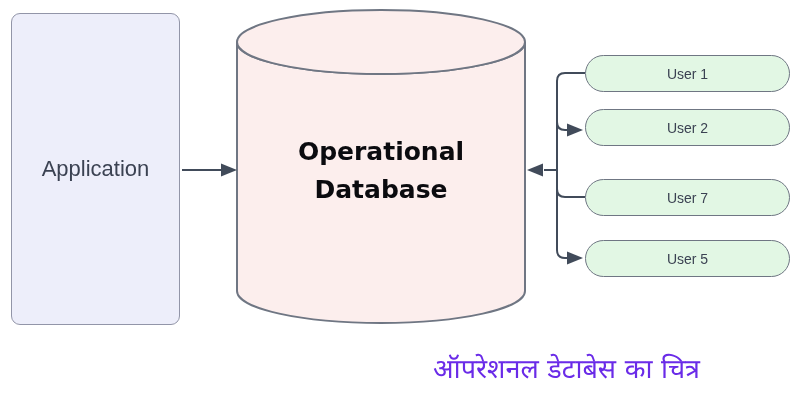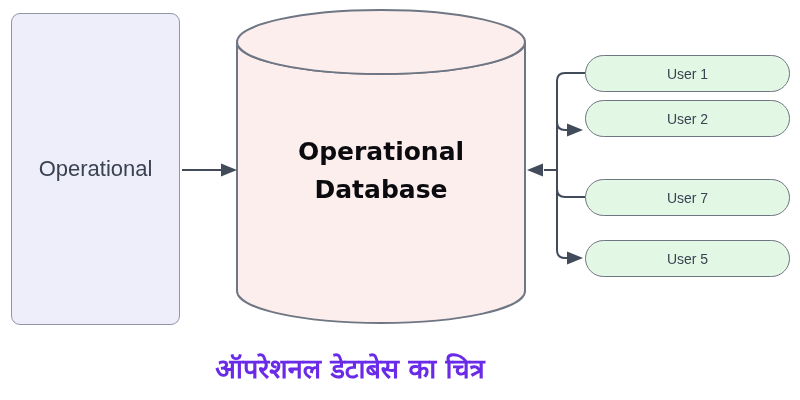--- a/index.html
+++ b/index.html
@@ -84,23 +84,23 @@
     justify-content:center;
   }
   .user-pill .label{
     font-size:14px;
     color:var(--label-text);
   }
   .caption{
     position:absolute;
     left:0;top:349px;
     width:700px;
-    text-align:center;
+    text-align:right;
     font-family:"DejaVu Sans", sans-serif;
-    font-weight:700;
+    font-weight:400;
     font-size:27px;
     color:var(--caption-color);
   }
 </style>
 </head>
 <body>
 
 <div class="canvas">
 
   <svg class="layer" viewBox="0 0 800 400">
@@ -112,29 +112,29 @@
     <path class="connector" d="M182,170 H223"></path>
     <polygon class="arrowhead" points="237,170 221,163.5 221,176.5"></polygon>
 
     <path class="connector" d="M585,73 H565 Q557,73 557,81 V250 Q557,258 565,258 H568 M557,122 Q557,130 565,130 H568 M557,170 H544 M557,189 Q557,197 565,197 H585"></path>
     <polygon class="arrowhead" points="527,170 543,163.5 543,176.5"></polygon>
     <polygon class="arrowhead" points="583,130 567,123.5 567,136.5"></polygon>
     <polygon class="arrowhead" points="583,258 567,251.5 567,264.5"></polygon>
   </svg>
 
   <div class="app-box">
-    <span class="label">Operational</span>
+    <span class="label">Application</span>
   </div>
 
   <div class="db-label">Operational Database</div>
 
   <div class="user-pill" style="top:55px;">
     <span class="label">User 1</span>
   </div>
-  <div class="user-pill" style="top:100px;">
+  <div class="user-pill" style="top:109px;">
     <span class="label">User 2</span>
   </div>
   <div class="user-pill" style="top:179px;">
     <span class="label">User 7</span>
   </div>
   <div class="user-pill" style="top:240px;">
     <span class="label">User 5</span>
   </div>
 
   <div class="caption">ऑपरेशनल डेटाबेस का चित्र</div>

